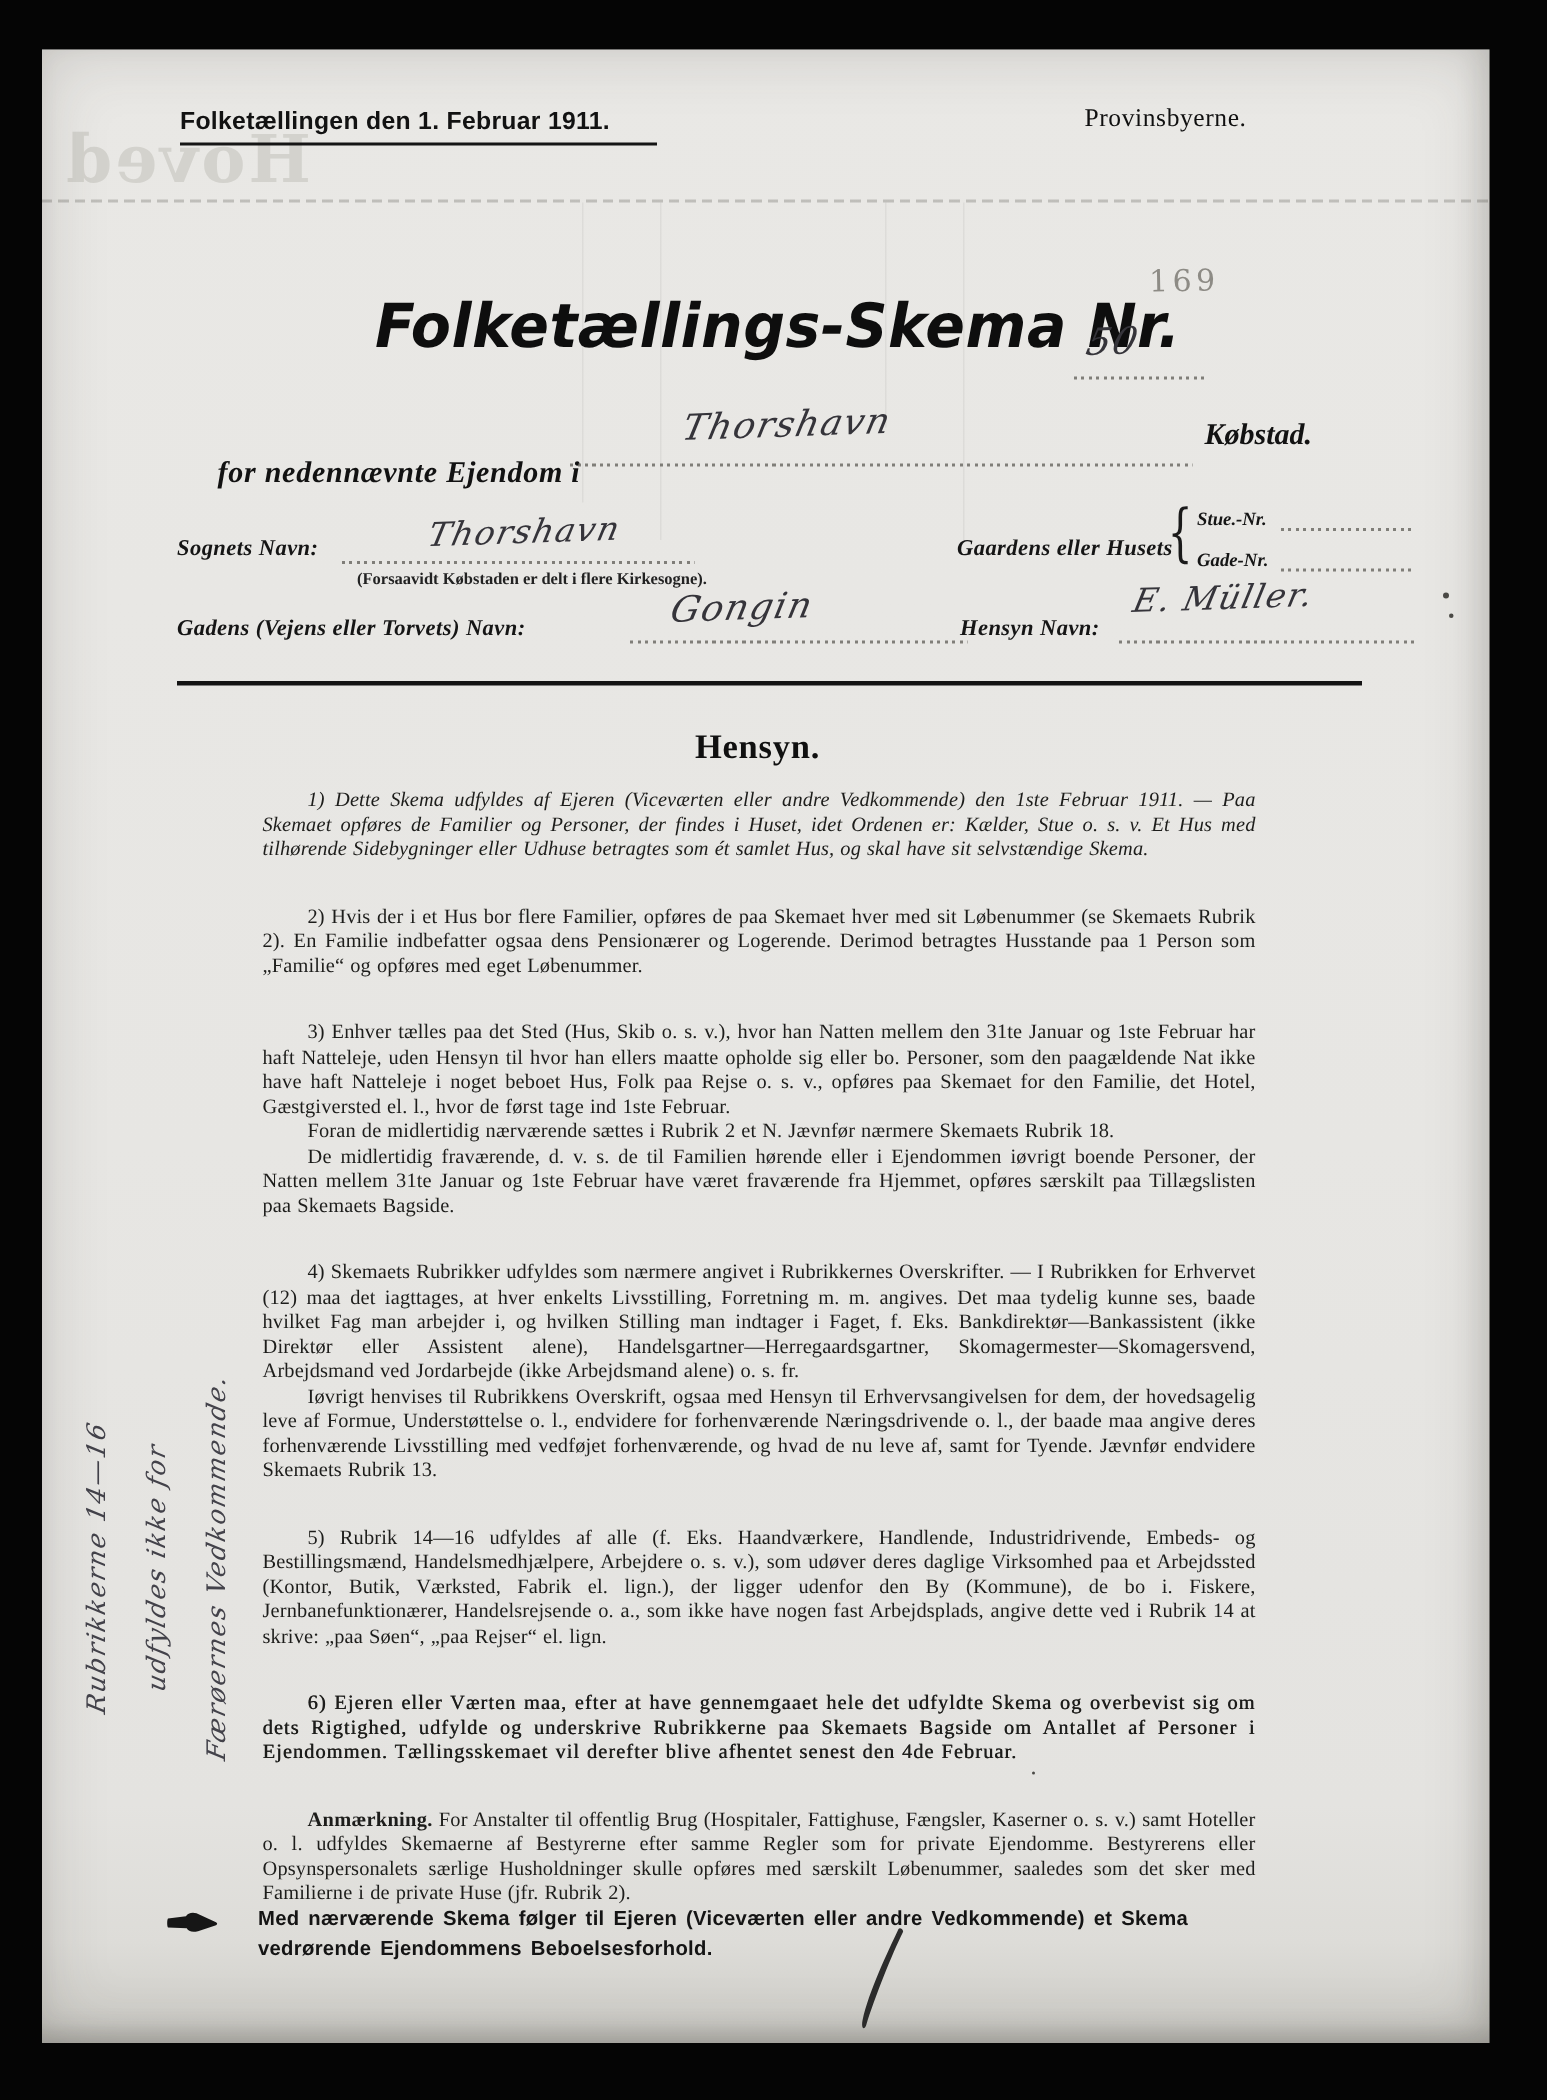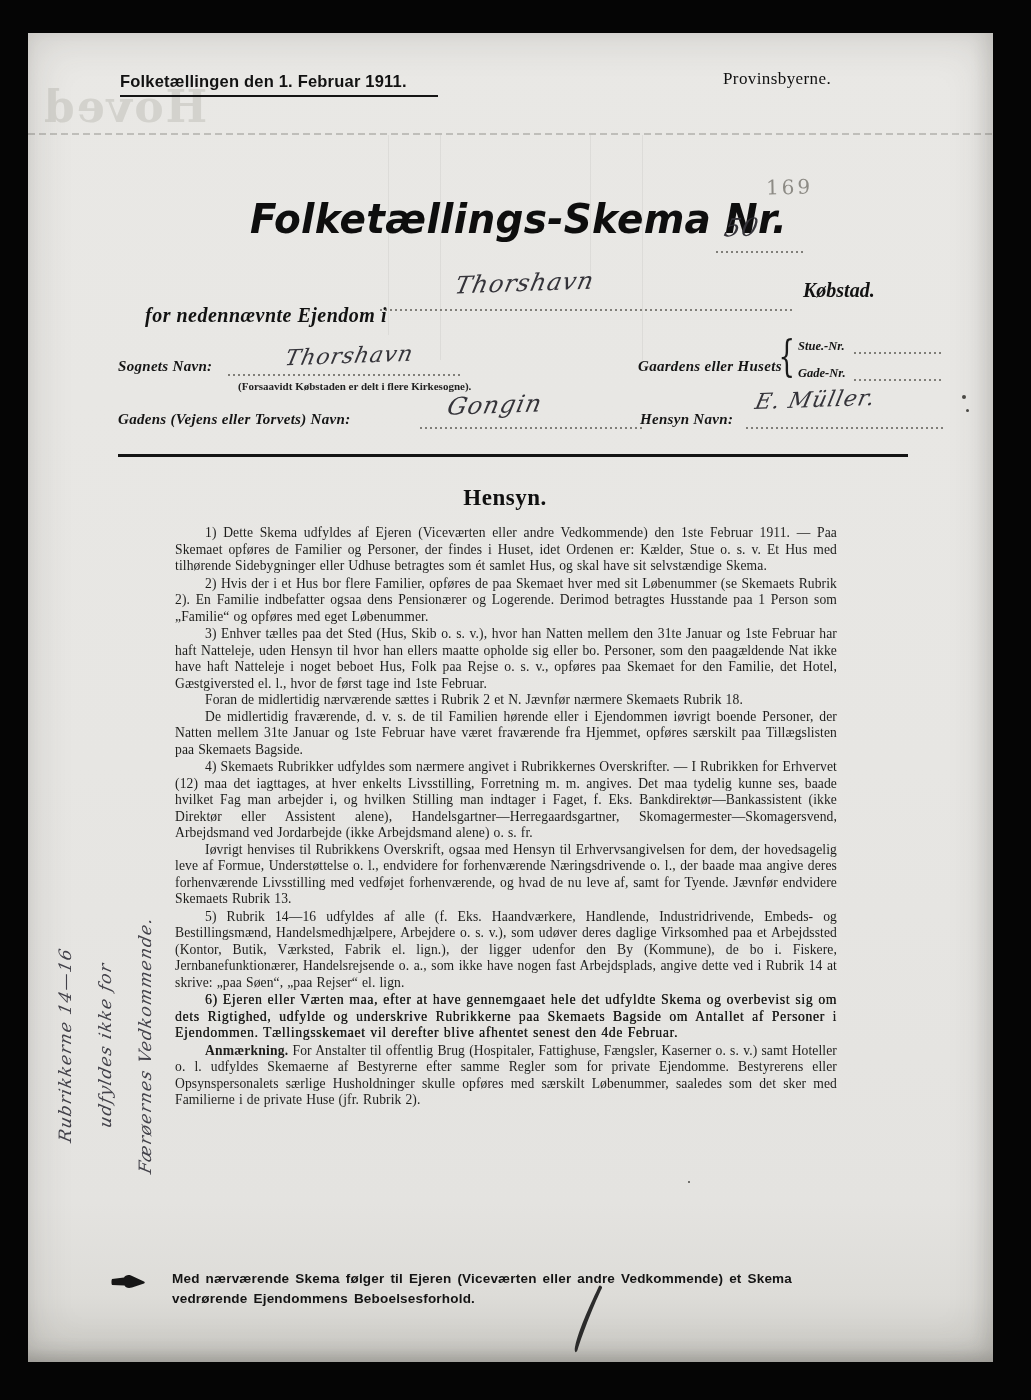--- a/index.html
+++ b/index.html
@@ -110,22 +110,22 @@
     position:absolute;left:147px;top:452px;width:660px;text-align:center;
     font-family:"Liberation Serif",serif;font-weight:bold;font-size:23px;
     letter-spacing:.5px;color:#101010;
   }
   .rules{
     position:absolute;left:147px;top:492px;width:662px;
     font-family:"Liberation Serif",serif;font-size:13.6px;line-height:16.5px;
     text-align:justify;color:#1d1d1b;letter-spacing:.1px;word-spacing:.5px;
   }
   .rules p{margin:0;text-indent:30px;}
-  .rules p.rule-start{margin-top:1px;}
-  .rules p:first-child{margin-top:0;}
+  .rules p.rule-start{margin-top:28px;}
+  .rules p:first-child{margin-top:0;font-style:italic;}
   .rules p.spaced{letter-spacing:.7px;text-shadow:.3px 0 0 #1d1d1b;}
   .rules .ann b{letter-spacing:.2px;}
   
   .margin-note{
     position:absolute;left:-88px;top:962px;width:330px;height:100px;
     transform:rotate(-90deg);
     display:flex;flex-direction:column;justify-content:space-between;
     text-align:center;
   }
   .margin-note .mline{

